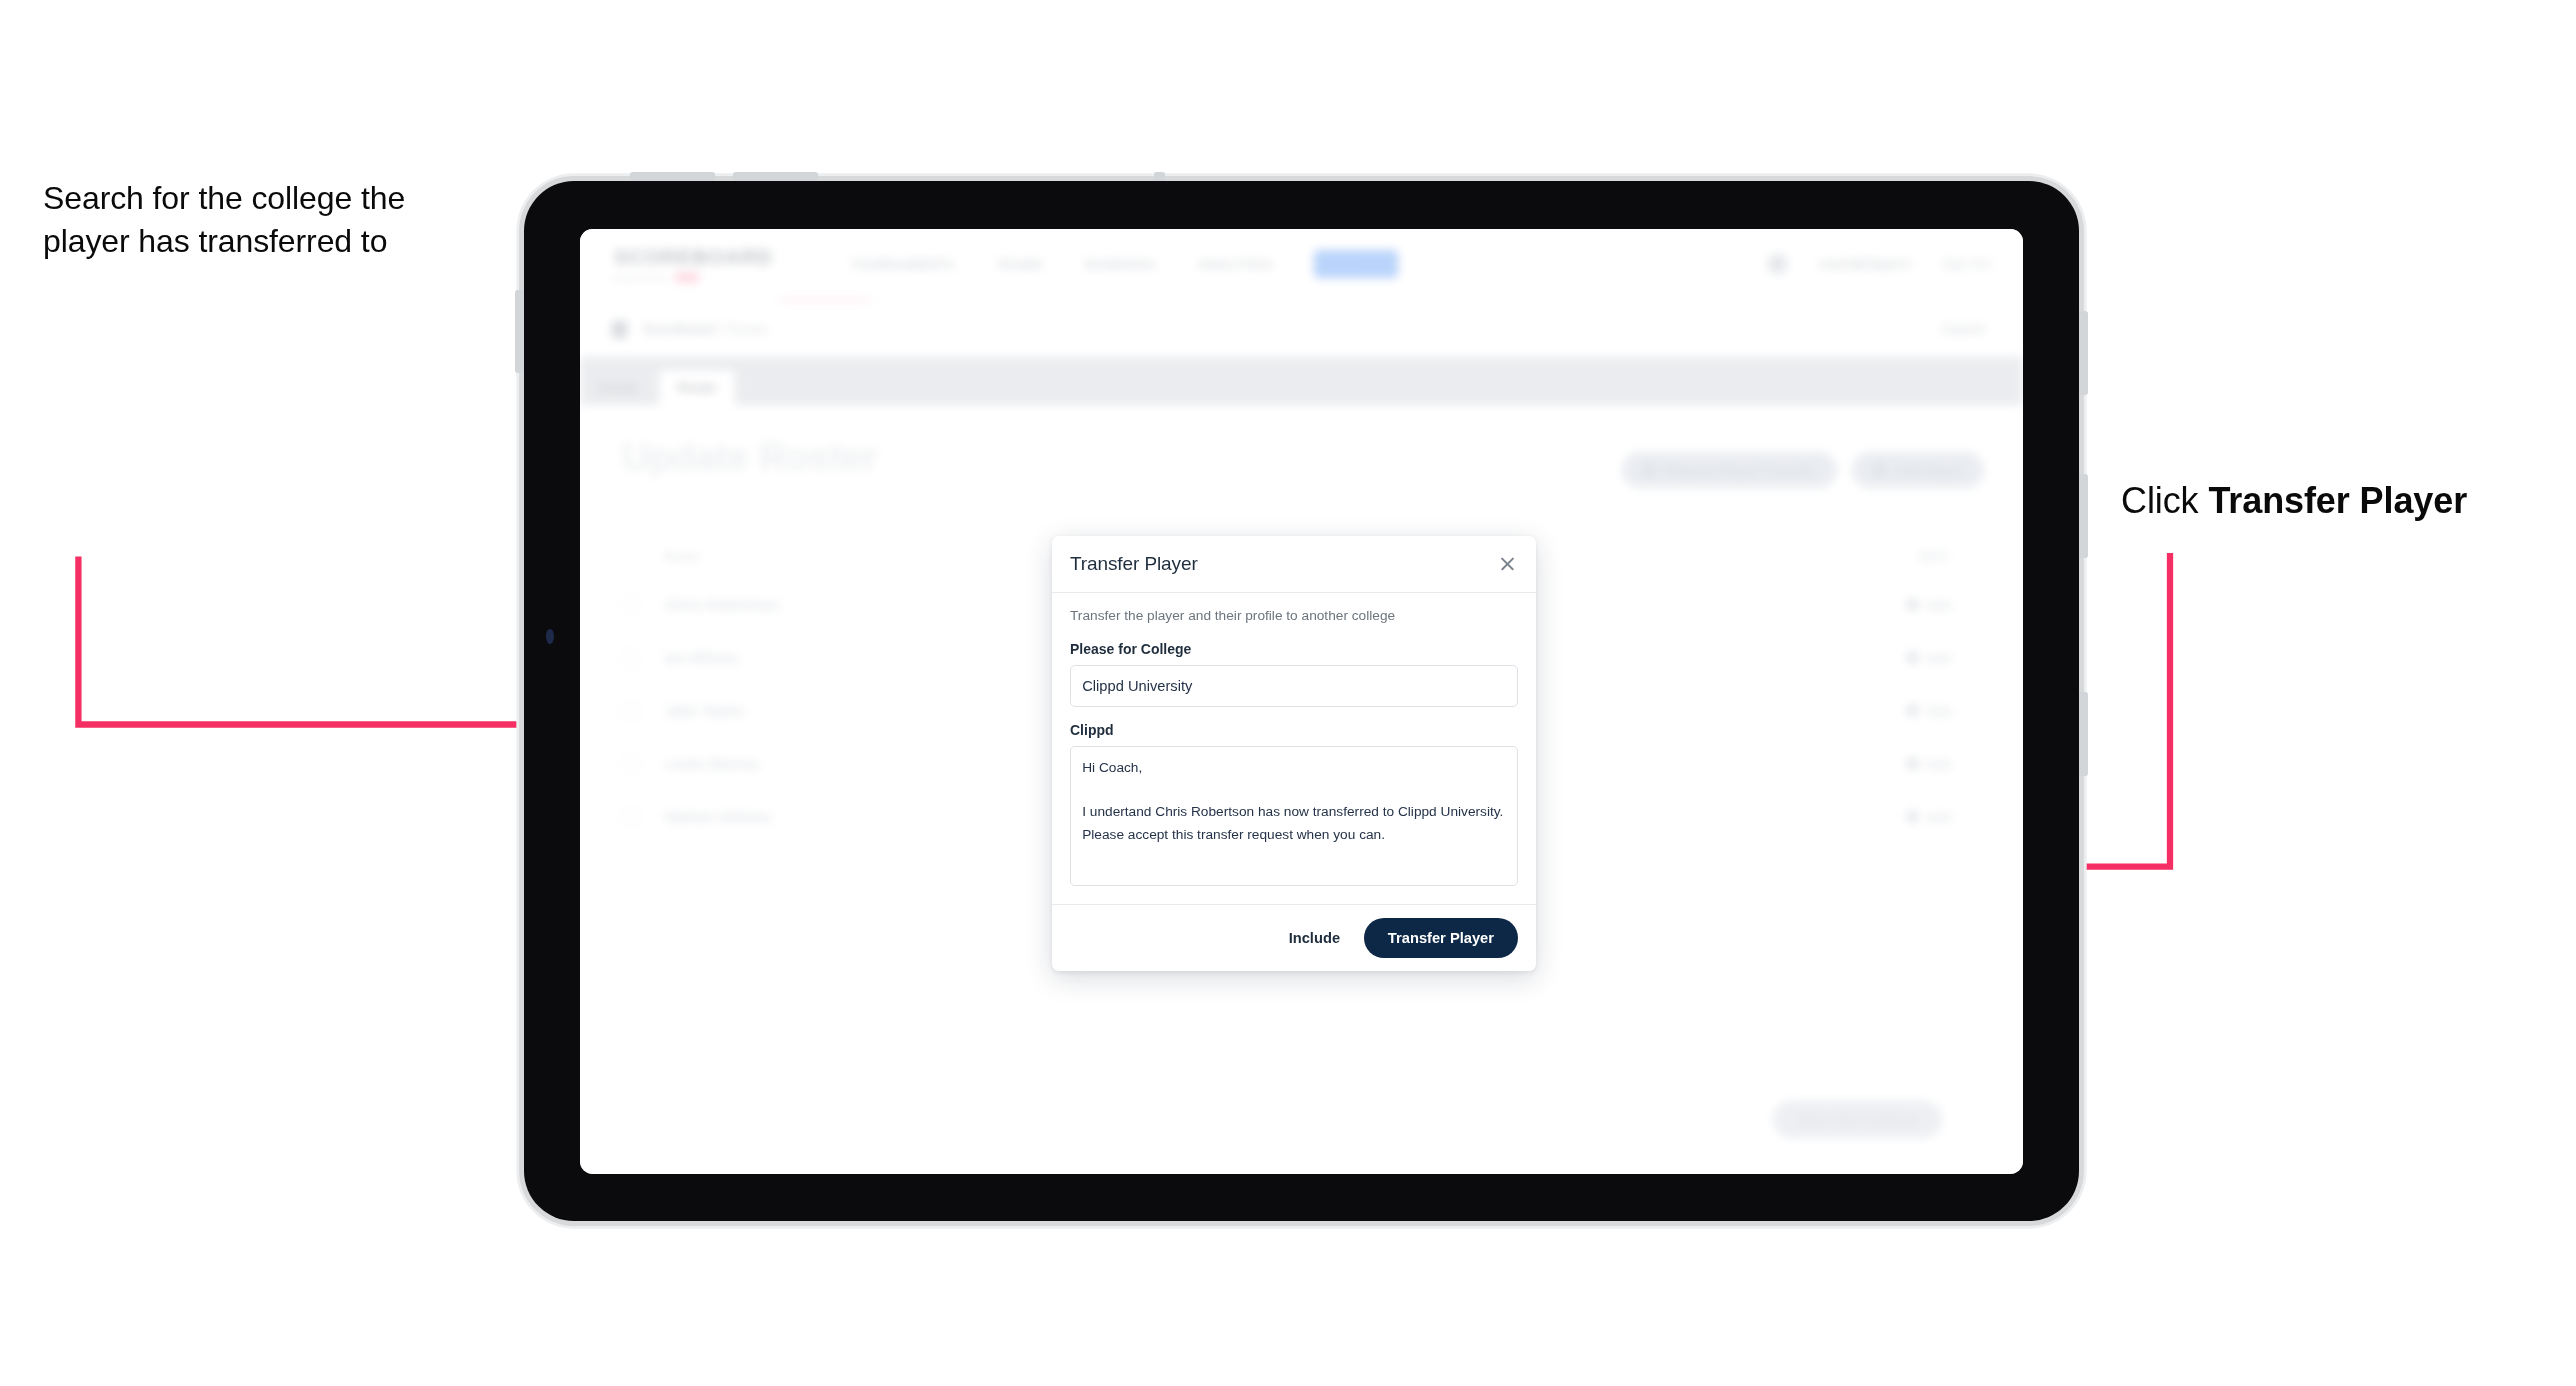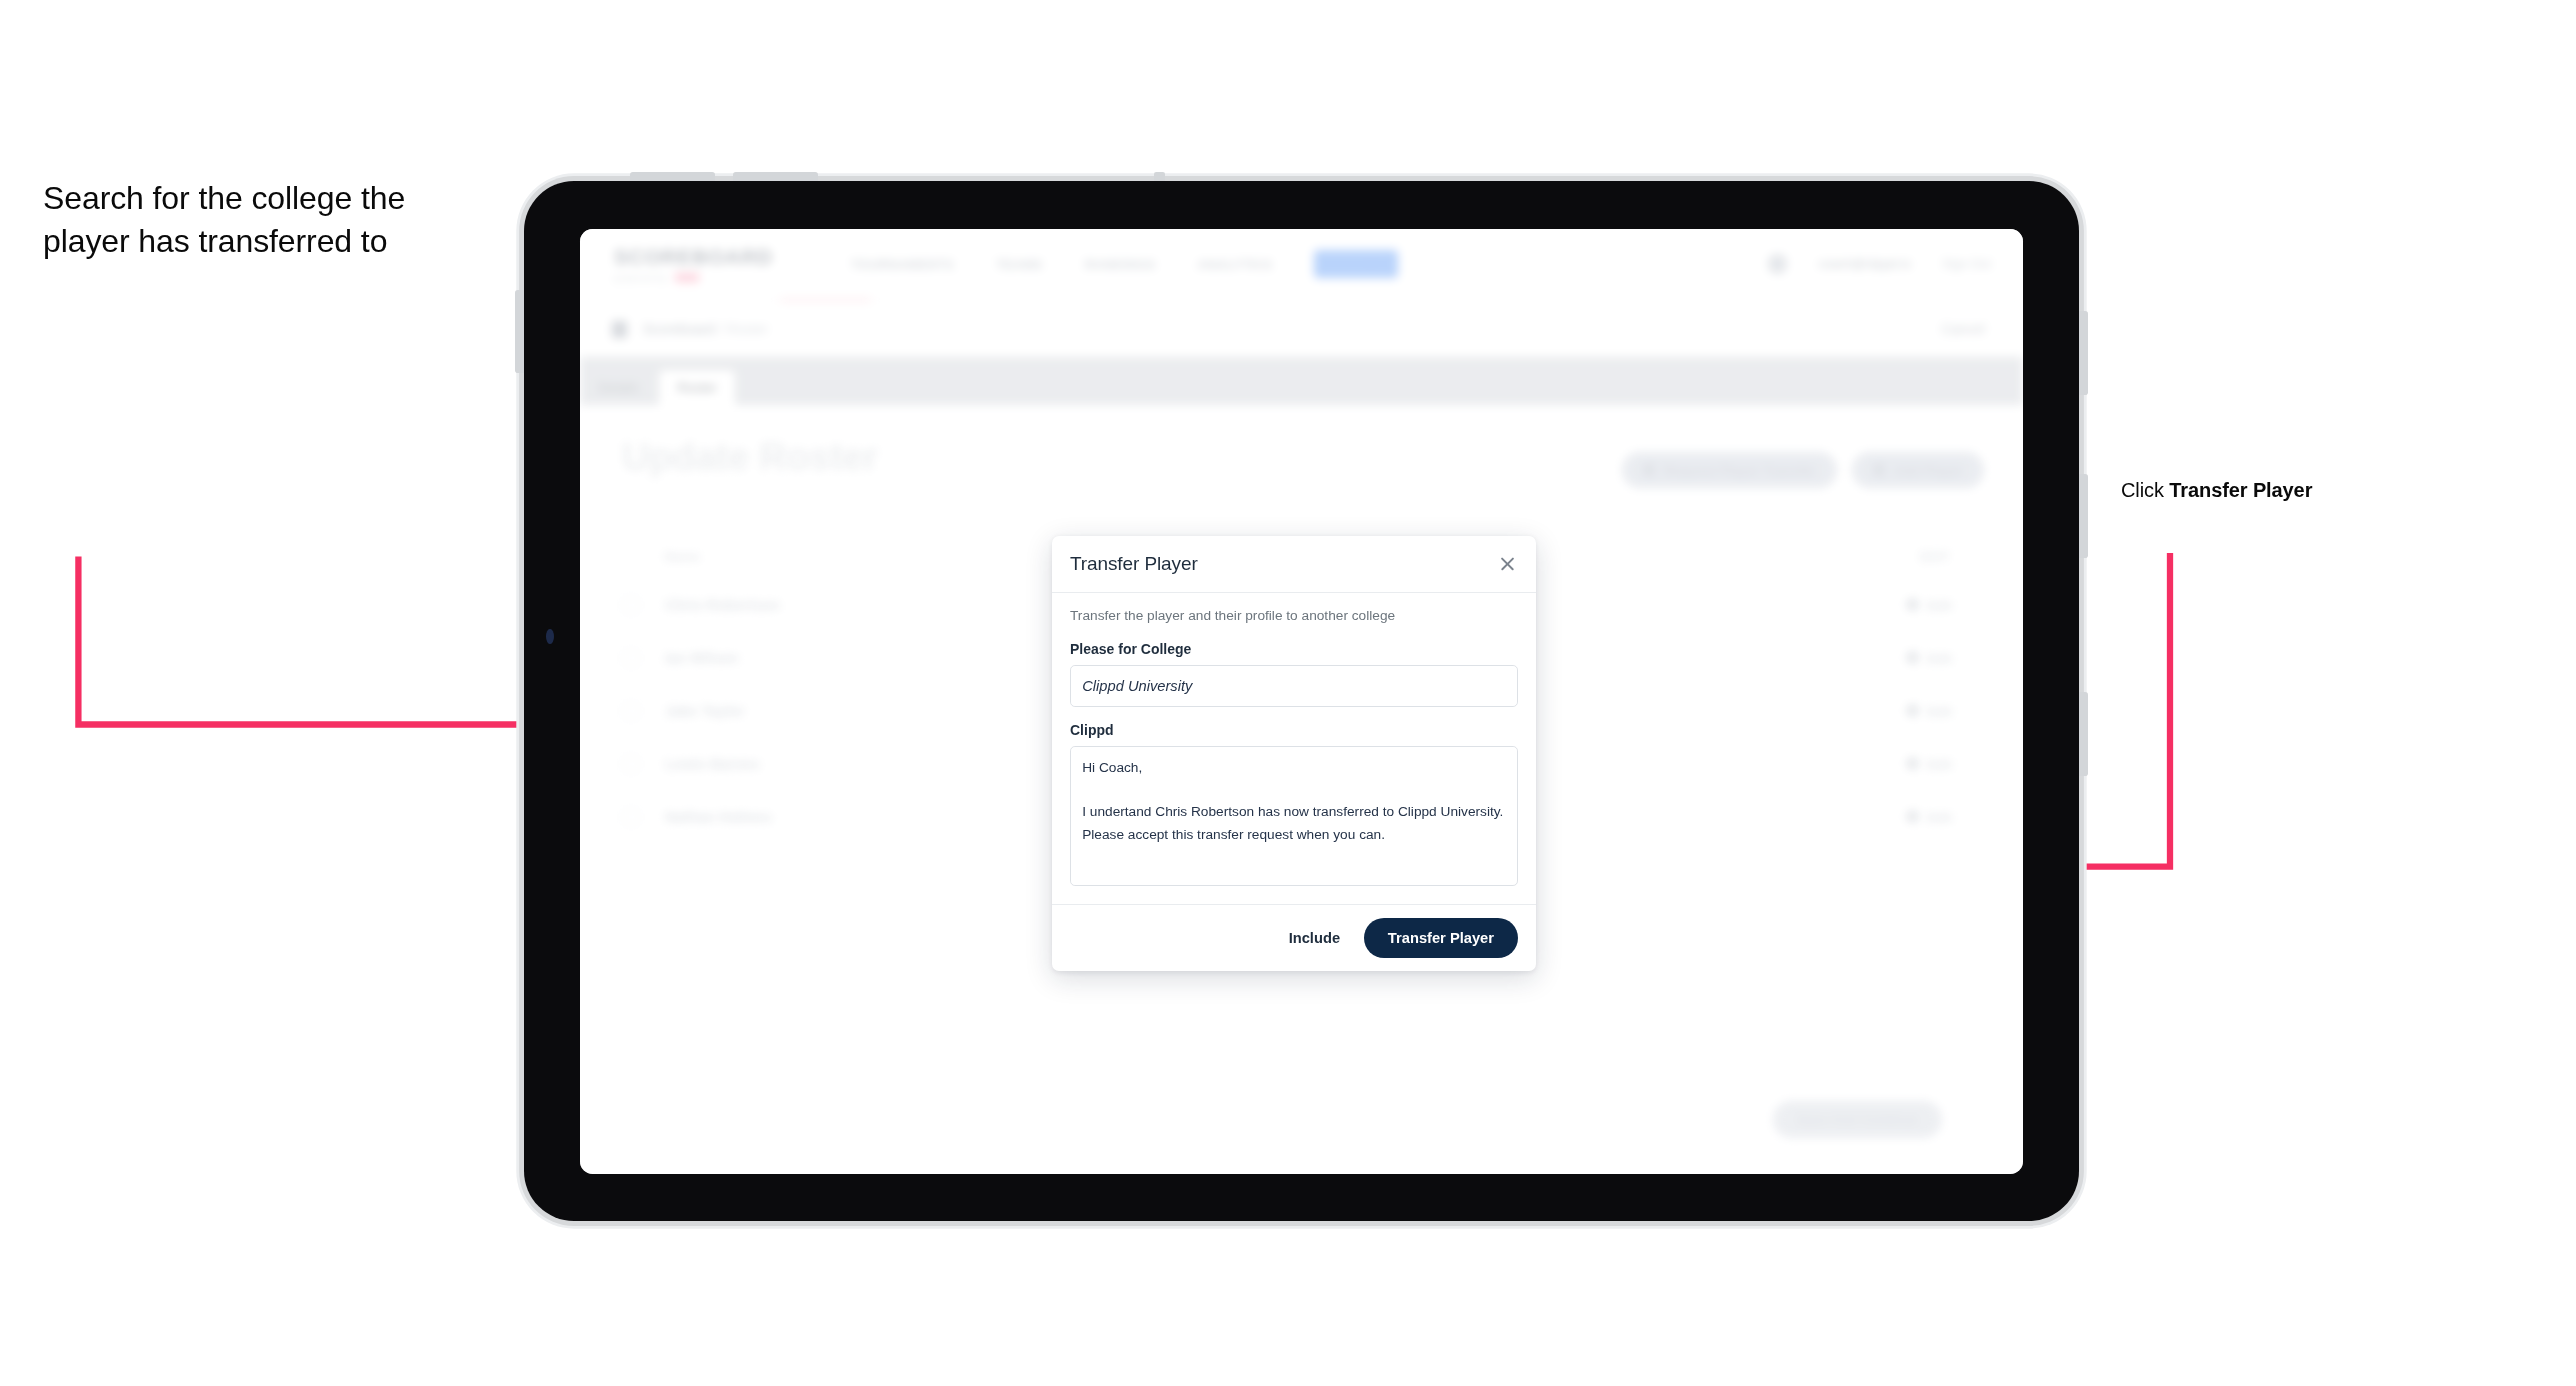--- a/index.html
+++ b/index.html
@@ -14,21 +14,21 @@
   
   .annot {
     position: absolute;
     color: #0a0a0a;
     font-size: 32px;
     line-height: 1.34;
     letter-spacing: -0.1px;
   }
   #annot-left-1 { left: 43px; top: 177px; width: 448px; }
   #annot-left-2 { left: 43px; top: 326px; width: 448px; }
-  #annot-right  { left: 2121px; top: 477px; width: 434px; font-size: 20px; }
+  #annot-right  { left: 2121px; top: 477px; width: 434px; font-size: 36px; }
   .annot b { font-weight: 700; }
 
   
   .arrow-svg { position: absolute; left: 0; top: 0; width: 2576px; height: 1386px; pointer-events: none; }
 
   
   #tablet {
     position: absolute;
     left: 524px; top: 181px;
     width: 1555px; height: 1040px;
@@ -161,21 +161,21 @@
   }
   #modal-close::before { transform: rotate(45deg); }
   #modal-close::after  { transform: rotate(-45deg); }
 
   #modal-body { padding: 15.4px 18px 15.4px 18px; }
   #modal-desc { font-size: 13.7px; color: #6c757d; margin-bottom: 18px; }
   .fld-label { font-size: 14px; color: #1f2d3d; font-weight: 600; margin-bottom: 7.7px; }
   .fld-input {
     width: 100%; height: 42px; border: 0.7px solid #dde1e6; border-radius: 4.9px;
     font-size: 14.7px; color: #253349; padding: 0 11.2px;
-    font-family: "Liberation Sans", sans-serif; background: #fff; outline: none; font-style: italic;
+    font-family: "Liberation Sans", sans-serif; background: #fff; outline: none;
   }
   .fld-gap { height: 15.4px; }
   .fld-text {
     width: 100%; height: 140px; border: 0.7px solid #dde1e6; border-radius: 4.9px;
     font-size: 13.7px; color: #253349; padding: 9.8px 11.2px; line-height: 1.62;
     font-family: "Liberation Sans", sans-serif; resize: none; outline: none; background: #fff;
   }
   #modal-foot {
     height: 67px; border-top: 0.7px solid #e9ecef;
     display: flex; align-items: center; justify-content: flex-end; gap: 21px;

